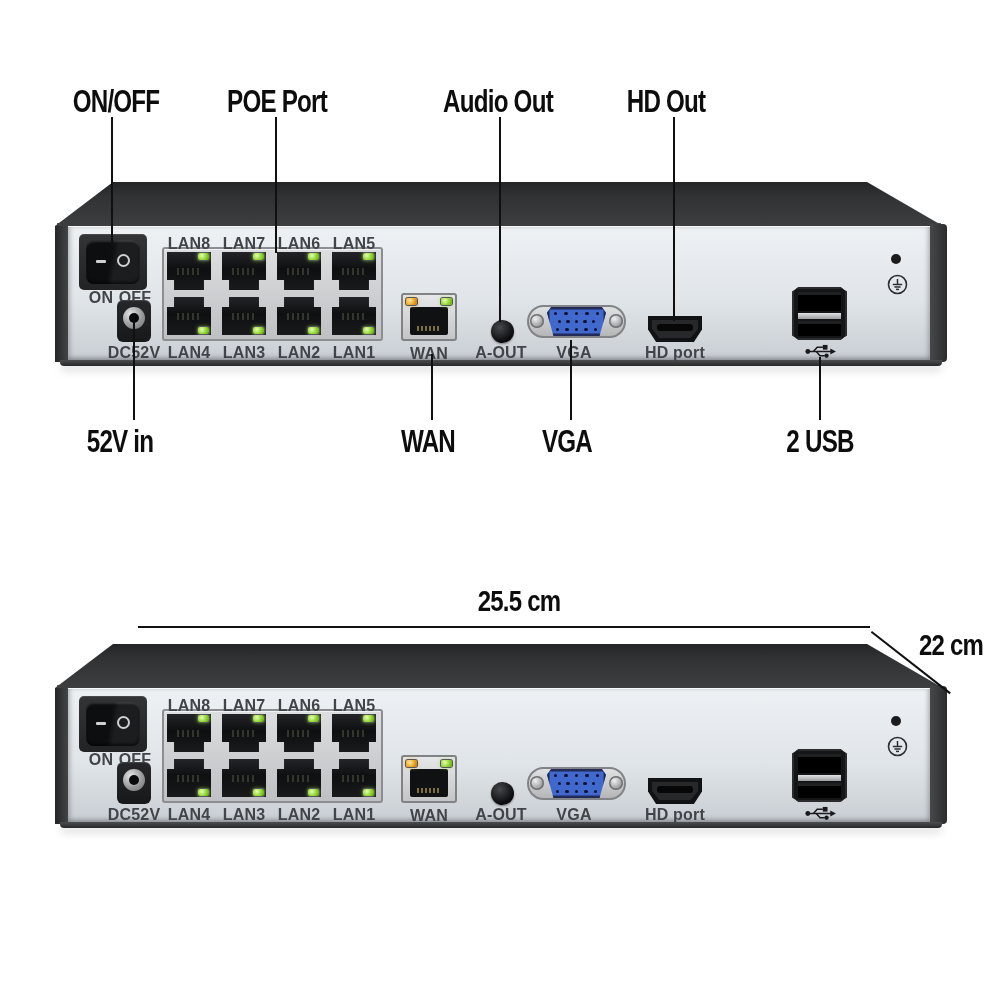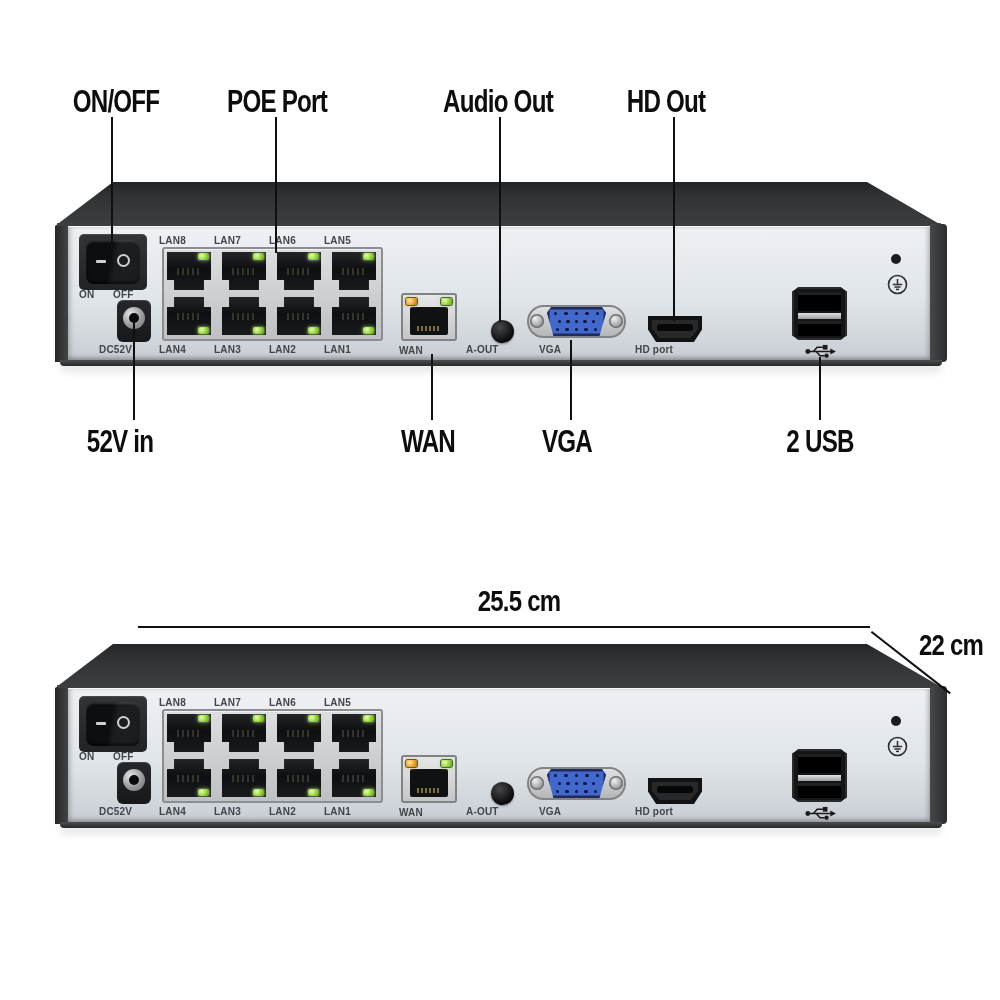--- a/index.html
+++ b/index.html
@@ -43,22 +43,22 @@
     position:absolute; left:13px; top:46px; width:862px; height:134px;
     background:linear-gradient(180deg,#eef1f4 0%,#e0e5e9 55%,#c9ced4 100%);
     box-shadow:inset 0 1px 0 #f6f8fa, inset 0 -3px 4px rgba(60,65,70,.28),
                inset 3px 0 4px rgba(60,65,70,.18), inset -3px 0 4px rgba(60,65,70,.18);
   }
   .bottom-strip { position:absolute; left:5px; top:180px; width:882px; height:6px;
     background:linear-gradient(180deg,#4c4e50,#27282a); border-radius:0 0 4px 4px;
     box-shadow:0 5px 9px rgba(0,0,0,.14); }
 
   
-  .plabel { position:absolute; font-size:10px; font-weight:bold; color:#41454a;
-    text-align:left; letter-spacing:.2px; white-space:nowrap; }
+  .plabel { position:absolute; font-size:16px; font-weight:bold; color:#41454a;
+    text-align:center; letter-spacing:.2px; white-space:nowrap; }
 
   
   .sw-outer { position:absolute; left:24px; top:54px; width:68px; height:56px;
     background:linear-gradient(180deg,#333436,#222325); border-radius:5px;
     box-shadow:inset 0 1px 1px rgba(255,255,255,.12); }
   .sw-rocker { position:absolute; left:7px; top:6px; width:54px; height:44px;
     background:linear-gradient(100deg,#0d0e10 45%,#1c1d1f 55%); border-radius:8px;
     box-shadow:inset 0 2px 2px rgba(255,255,255,.14), inset 0 -2px 3px rgba(0,0,0,.6); }
   .sw-dash { position:absolute; left:10px; top:20px; width:10px; height:3px;
     background:#cfd0d2; border-radius:1px; }

